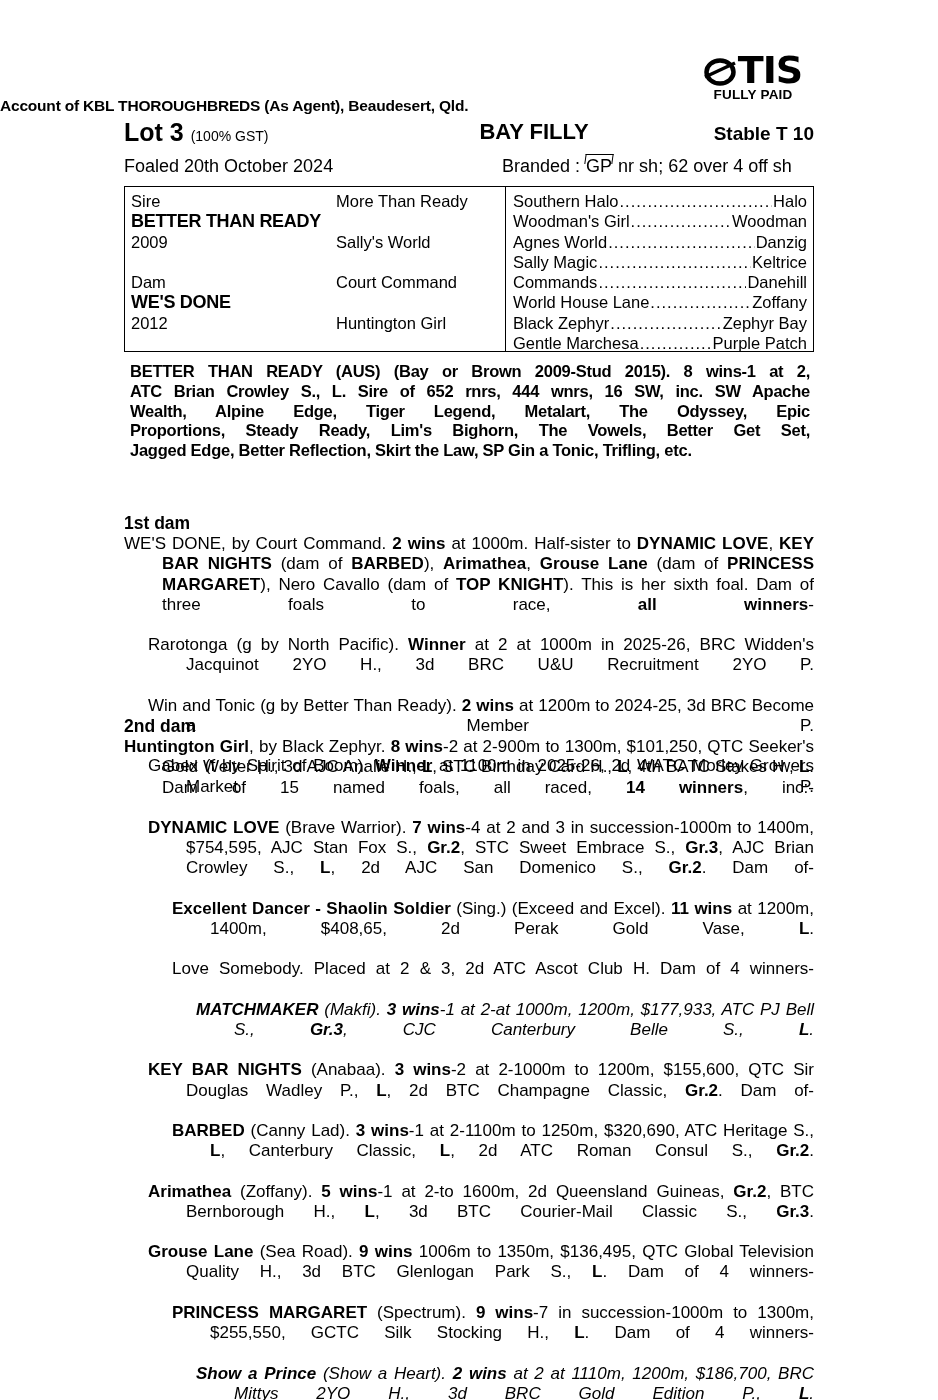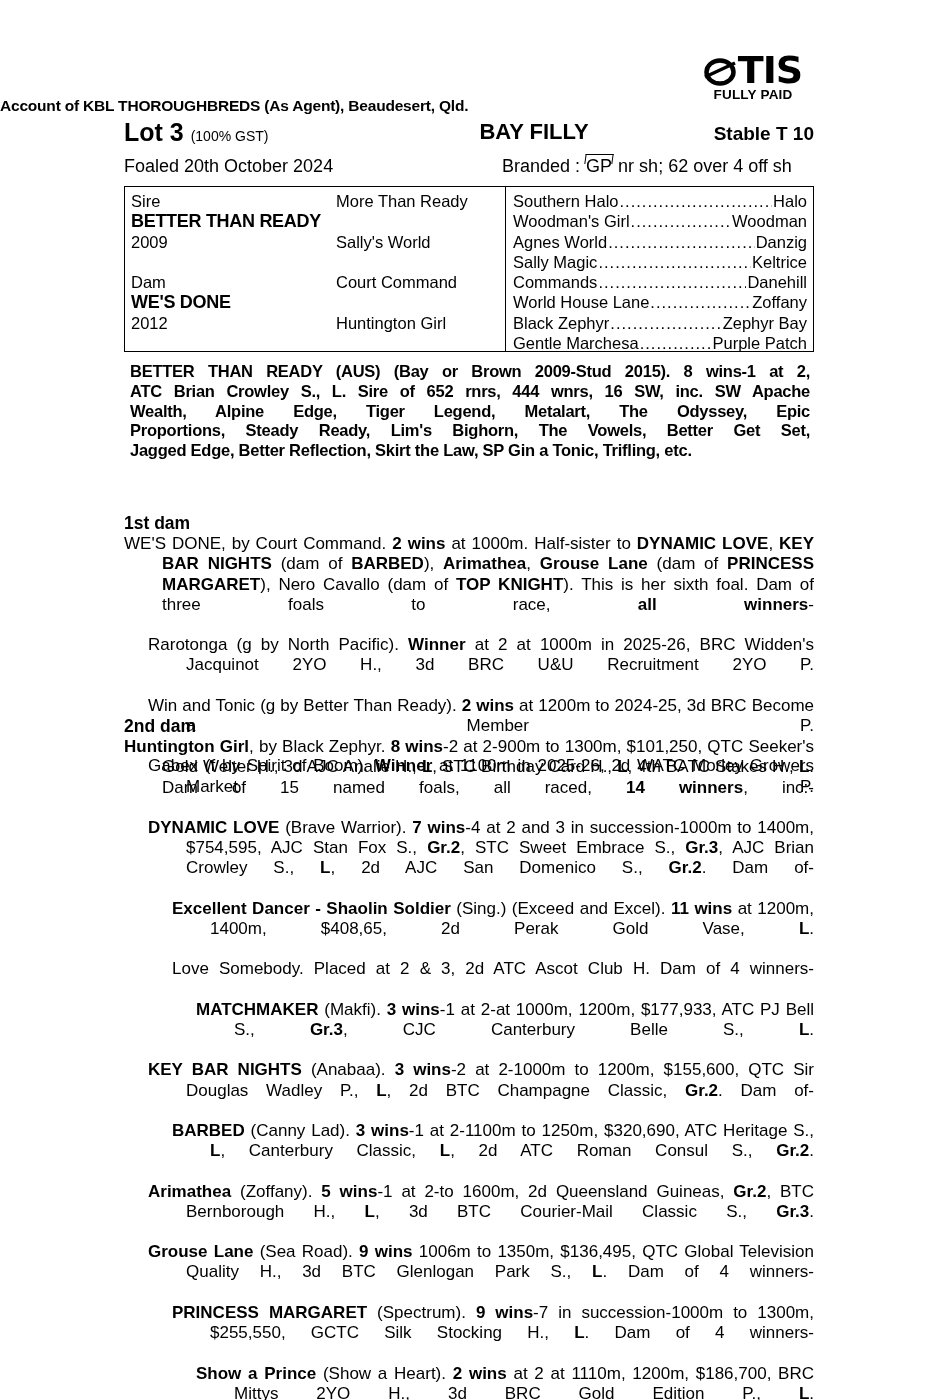--- a/index.html
+++ b/index.html
@@ -216,21 +216,21 @@
   }
   .entry {
     text-align: justify;
     text-justify: inter-word;
     margin: 0;
   }
   .entry:after { content: ""; display: inline-block; width: 100%; }
   .i0 { padding-left: 0;    text-indent: -38px; margin-left: 38px; }
   .i1 { padding-left: 0;    text-indent: -38px; margin-left: 62px; }
   .i2 { padding-left: 0;    text-indent: -38px; margin-left: 86px; }
-  .i3 { padding-left: 0;    text-indent: -38px; margin-left: 110px; }
+  .i3 { padding-left: 0;    text-indent: -38px; margin-left: 110px; font-style: italic; }
   b { font-weight: bold; }
 </style>
 </head>
 <body>
 
 <div class="page">
 
   <div class="logo-block">
     <div class="logo-mark">
       <span class="logo-o">

